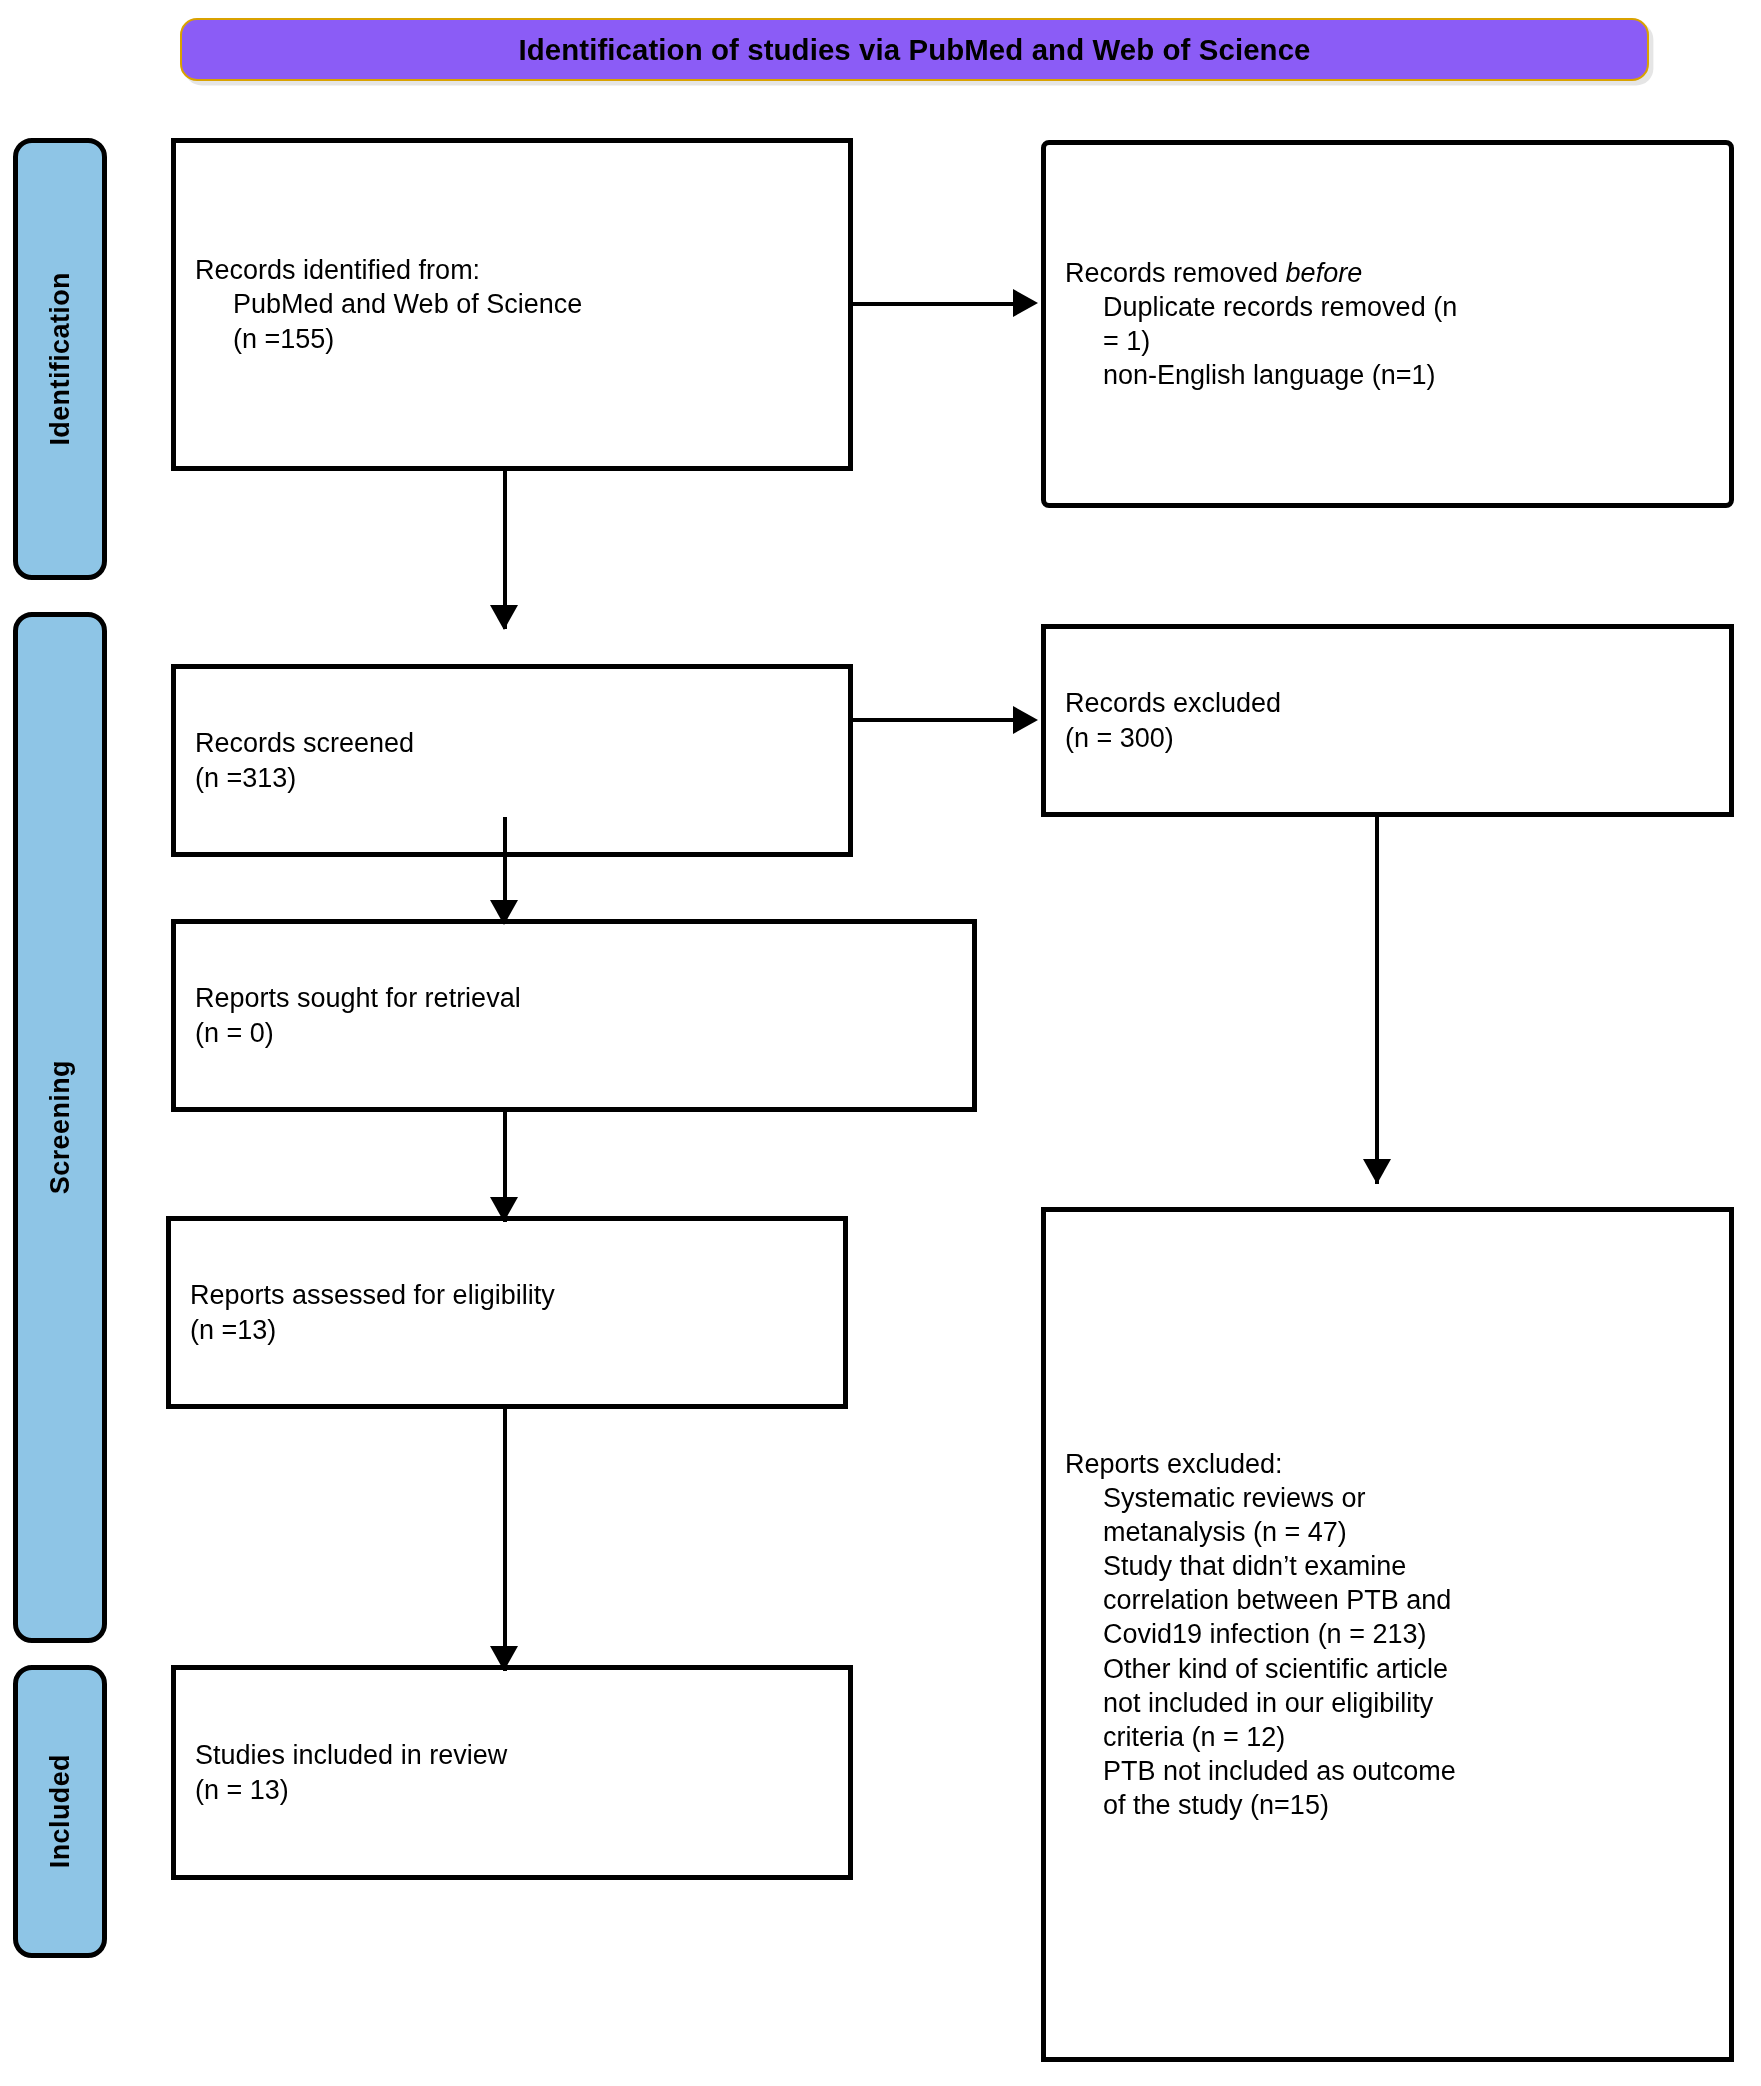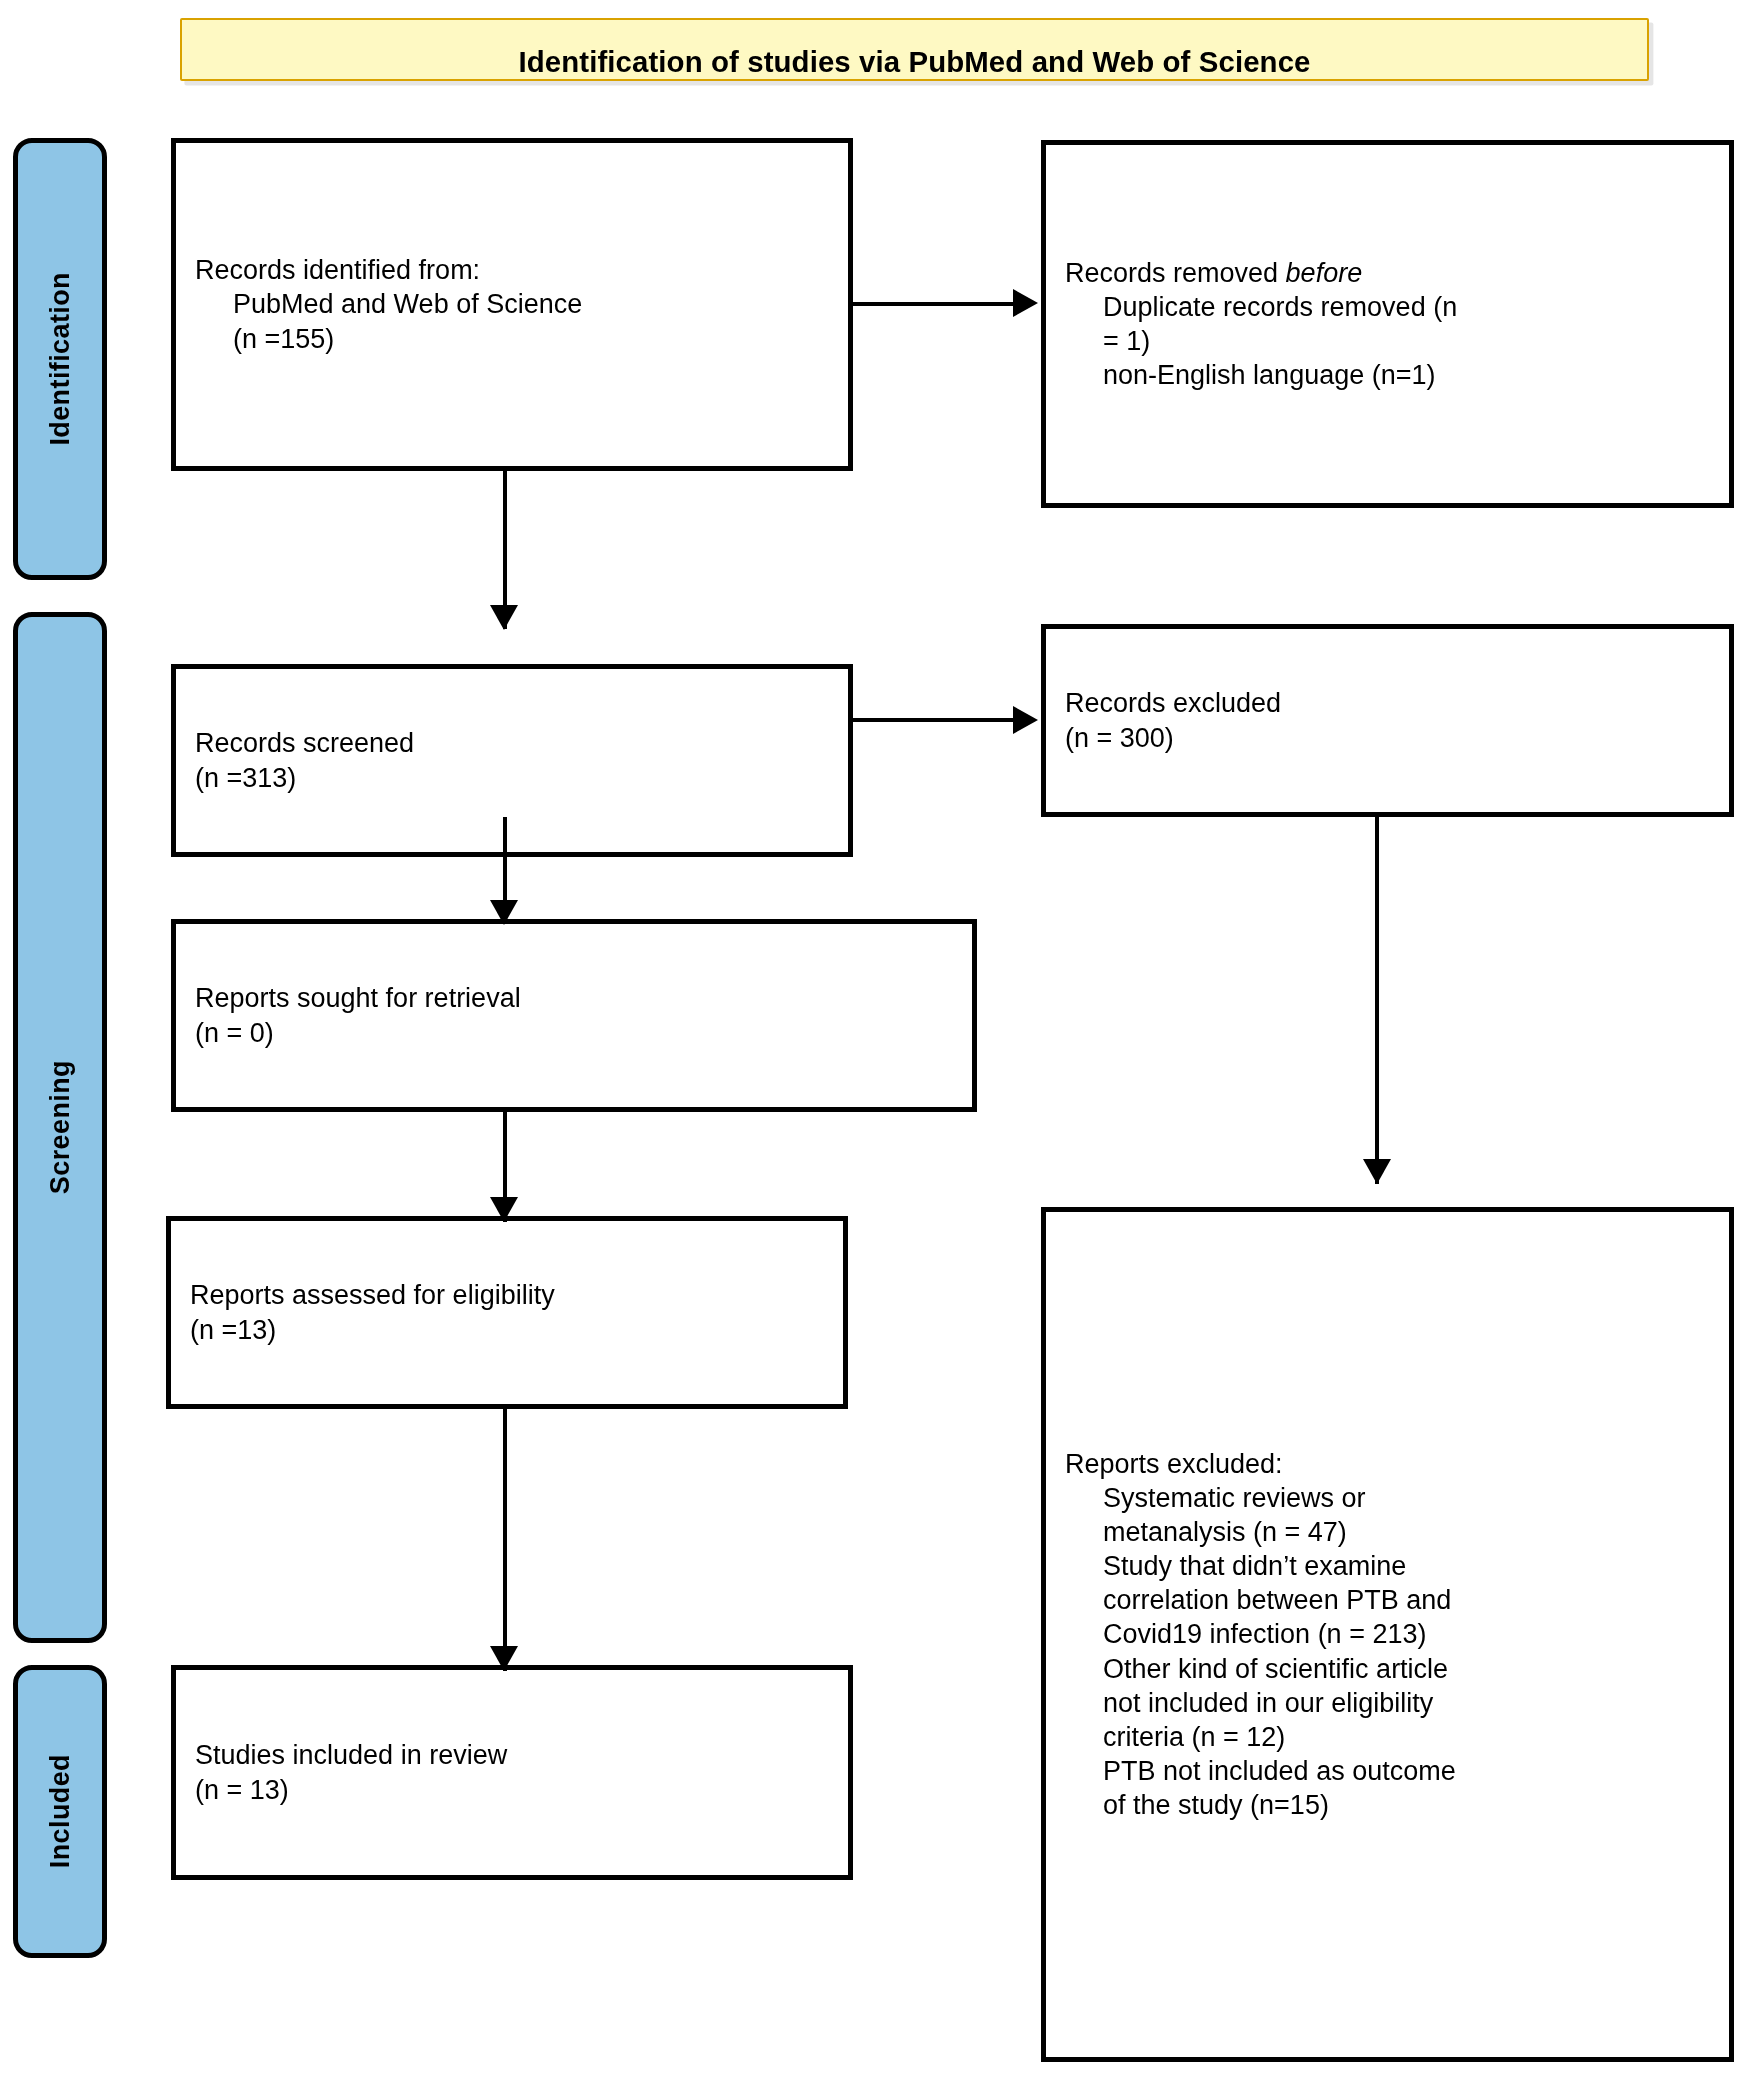--- a/index.html
+++ b/index.html
@@ -18,26 +18,26 @@
     overflow: hidden;
   }
 
   
   .header-banner {
     position: absolute;
     left: 180px;
     top: 18.4px;
     width: 1469px;
     height: 63px;
-    background: #fef9c3;
+    background: #8b5cf6;
     border: 2.9px solid #D9A200;
-    border-radius: 2px;
+    border-radius: 17px;
     box-sizing: border-box;
     display: flex;
-    align-items: flex-end;
+    align-items: center;
     justify-content: center;
     box-shadow: 4.4px 4.4px 0 rgba(0,0,0,0.10);
   }
   .header-banner-text {
     font-size: 29.4px;
     font-weight: bold;
     color: #000000;
     letter-spacing: 0.1px;
     white-space: nowrap;
   }
@@ -80,21 +80,21 @@
   .flow-box p {
     margin: 0;
     font-size: 27px;
     line-height: 1.26;
     color: #000000;
   }
   .flow-box p.indent { padding-left: 38px; }
   .flow-box p em { font-style: italic; }
 
   #box-identified   { left: 171px;  top: 138px;  width: 682px;  height: 333px; }
-  #box-removed      { left: 1041px; top: 140px;  width: 693px;  height: 368px; }
+  #box-removed      { left: 1041px; top: 140px;  width: 693px;  height: 368px; border-radius: 8px; }
   #box-screened     { left: 171px;  top: 624px;  width: 682px;  height: 193px; margin-top: 40px; }
   #box-excluded     { left: 1041px; top: 624px;  width: 693px;  height: 193px; }
   #box-sought       { left: 171px;  top: 919px; width: 806px;  height: 193px; }
   #box-assessed     { left: 166px;  top: 1216px; width: 682px;  height: 193px; }
   #box-reports-excl { left: 1041px; top: 1207px; width: 693px;  height: 855px; }
   #box-included     { left: 171px;  top: 1665px; width: 682px;  height: 215px; }
 
   
   .conn {
     position: absolute;

